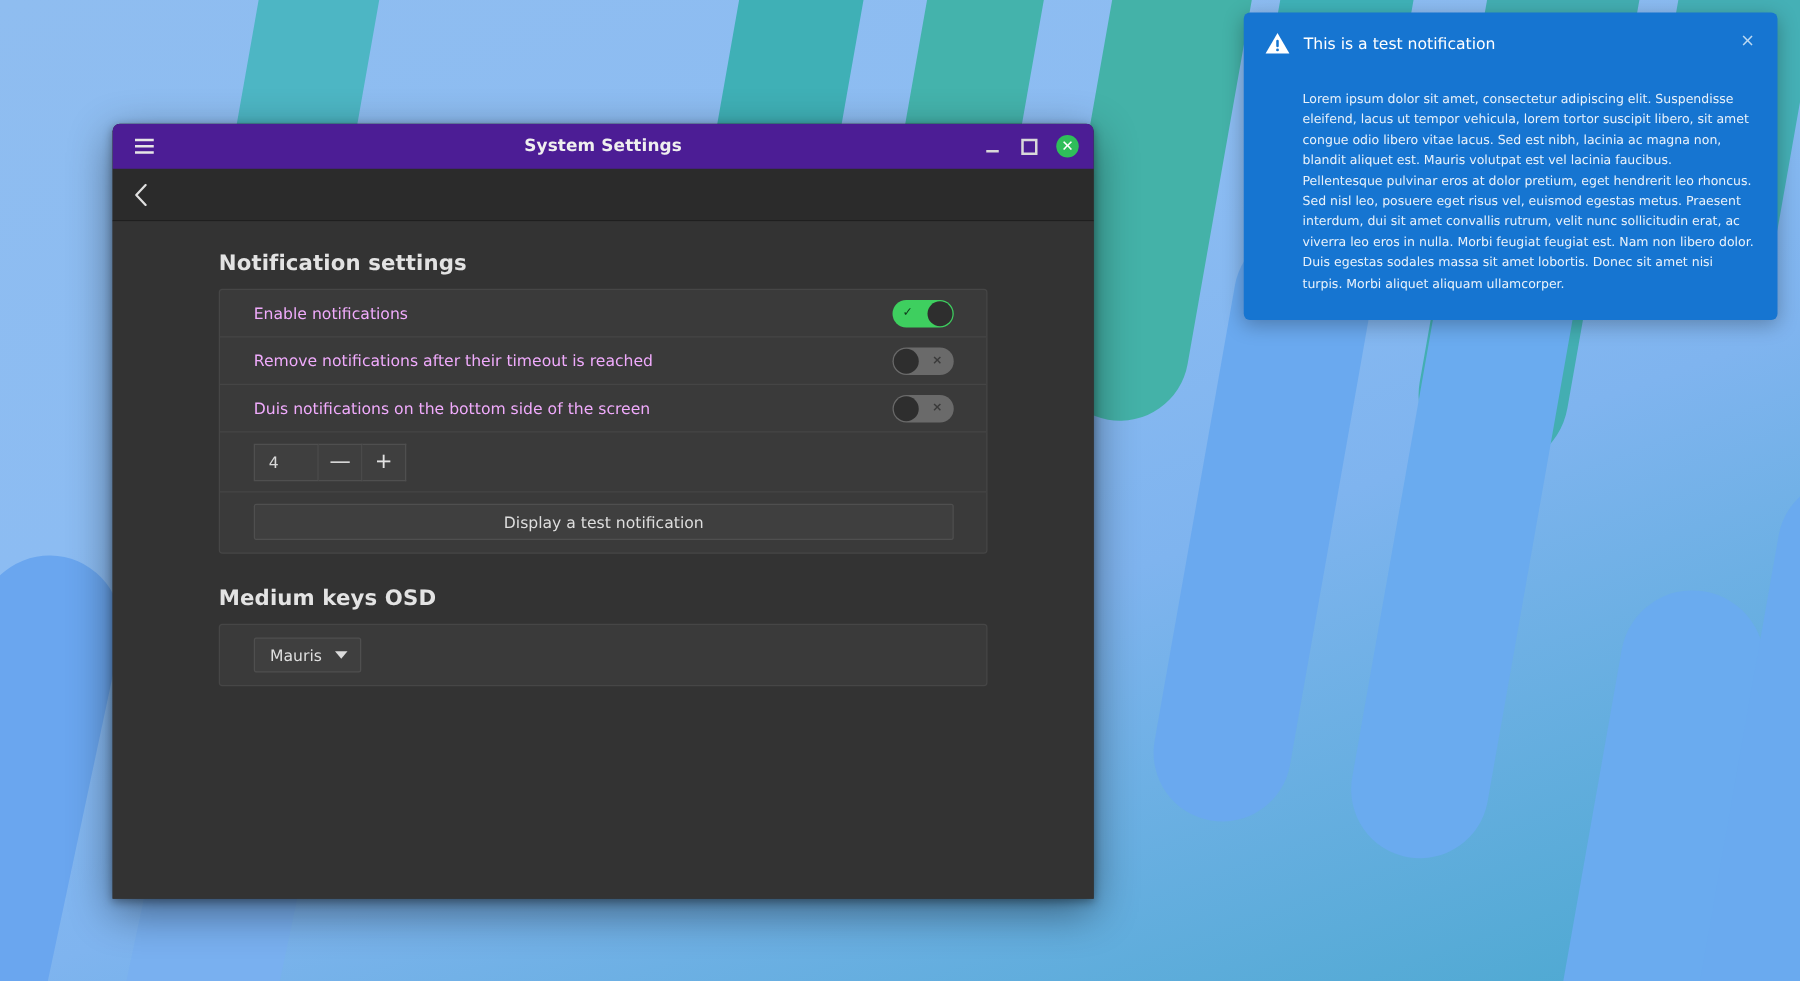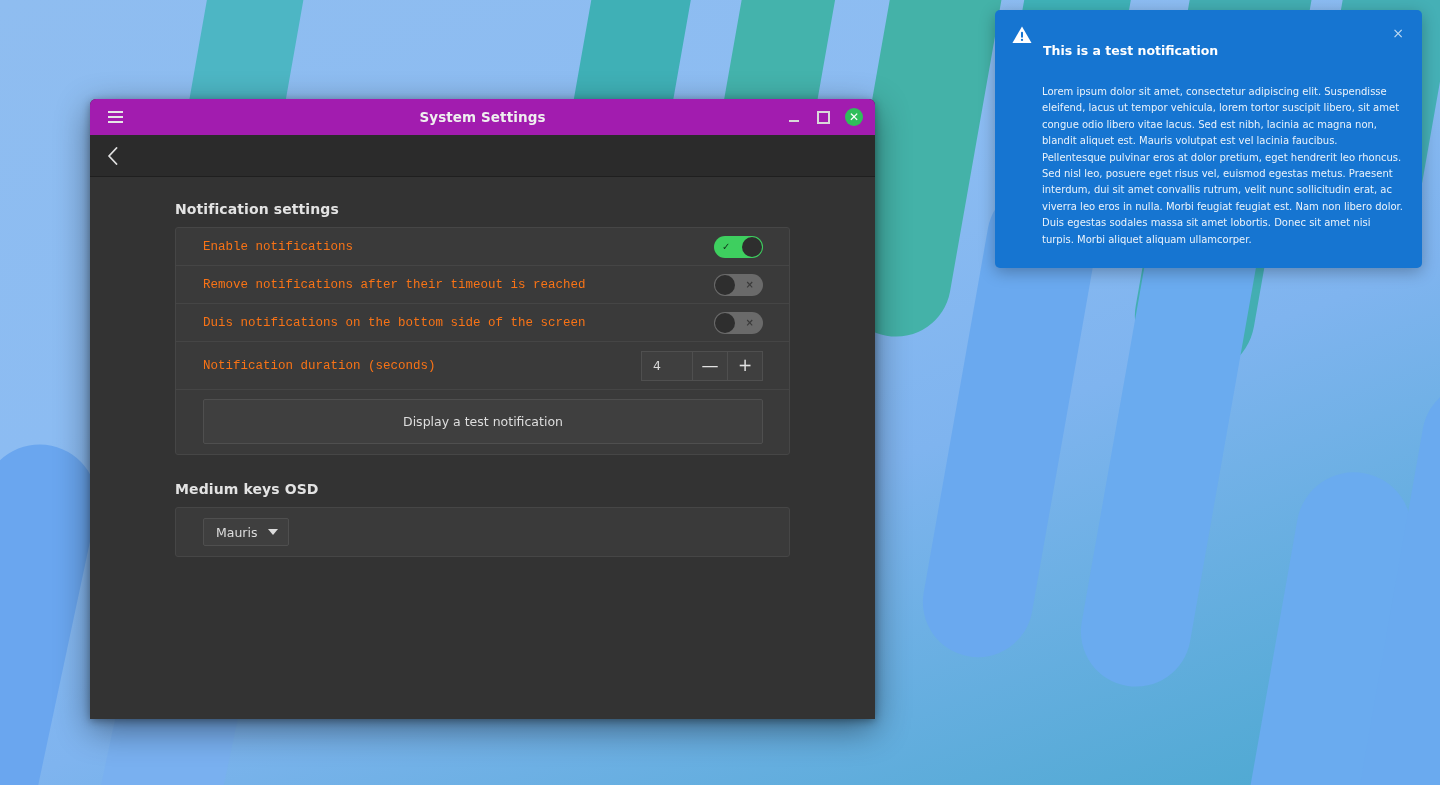--- a/index.html
+++ b/index.html
@@ -23,21 +23,21 @@
   
   #window{
     position:absolute; left:90px; top:99px; width:785px; height:620px;
     background:#313131;
     border-radius:6px 6px 0 0;
     box-shadow:0 10px 34px rgba(0,0,0,.45), 0 2px 8px rgba(0,0,0,.35);
     overflow:hidden;
     display:flex; flex-direction:column;
   }
   #titlebar{
-    height:36px; background:#a21caf; position:relative;
+    height:36px; background:#4c1d95; position:relative;
     display:flex; align-items:center; flex-shrink:0;
   }
   #hamburger{
     width:34px; height:36px; display:flex; flex-direction:column;
     align-items:center; justify-content:center; gap:3px; margin-left:8px;
     cursor:pointer;
   }
   #hamburger i{ display:block; width:15px; height:2px; background:#e6e6e6; }
   #win-title{
     position:absolute; left:0; right:0; text-align:center;
@@ -64,33 +64,33 @@
     flex-shrink:0; border-bottom:1px solid #1f1f1f;
   }
   #back-btn{
     width:34px; height:42px; display:flex; align-items:center;
     justify-content:center; margin-left:5px; cursor:pointer;
   }
 
   
   #content{ flex:1; background:#333333; padding:24px 85px 0 85px; overflow:hidden; }
   .section-title{
-    font-size:14px; font-weight:bold; color:#e3e3e3;
+    font-size:17px; font-weight:bold; color:#e3e3e3;
     margin-bottom:10px; letter-spacing:.1px;
   }
   .card{
     background:#3a3a3a; border:1px solid #464646; border-radius:3px;
     margin-bottom:26px;
   }
   .row{
     display:flex; align-items:center; min-height:38px;
     padding:0 26px 0 27px; border-bottom:1px solid #454545;
   }
   .row:last-child{ border-bottom:none; }
-  .row-label{ font-size:12.5px; color:#f97316; flex:1;font-family:Liberation Mono, monospace; }
+  .row-label{ font-size:12.5px; color:#f0abfc; flex:1; }
 
   
   .toggle{
     width:49px; height:22px; border-radius:12px; position:relative;
     display:flex; align-items:center; cursor:pointer; flex-shrink:0;
   }
   .toggle.on{ background:#3ecf5f; }
   .toggle.off{ background:#6a6a6a; }
   .toggle .knob{
     position:absolute; width:20px; height:20px; border-radius:50%;
@@ -113,21 +113,21 @@
     font-size:12.5px; color:#d9d9d9;
   }
   .spin-btn{
     width:35px; background:#3f3f3f; border:1px solid #4f4f4f;
     border-left:none; display:flex; align-items:center;
     justify-content:center; color:#e2e2e2; font-size:17px;
     line-height:1; cursor:pointer;
   }
   .row-btn-wrap{ padding:9px 26px 10px 27px; border-bottom:none; }
   .wide-btn{
-    width:100%; height:45px; background:#3f3f3f;
+    width:100%; height:29px; background:#3f3f3f;
     border:1px solid #4f4f4f; border-radius:2px;
     font-size:12.5px; color:#dedede; cursor:pointer;
     font-family:inherit;
   }
   
   .dropdown{
     display:flex; align-items:center; gap:10px; height:28px;
     padding:0 10px 0 12px; background:#3f3f3f; border:1px solid #4f4f4f;
     border-radius:2px; font-size:12.5px; color:#dedede;
     cursor:pointer; flex-shrink:0;
@@ -137,23 +137,22 @@
 
   
   #notification{
     position:absolute; left:995px; top:10px; width:427px;
     background:#1675d1; border-radius:5px;
     box-shadow:0 4px 16px rgba(0,0,0,.28);
     padding:14px 18px 20px 16px;
   }
   #notif-head{ display:flex; align-items:flex-start; gap:10px; }
   #notif-title{
-    font-size:12.5px; font-weight:bold; color:#ffffff; flex:1;
+    font-size:12.5px; font-weight:normal; color:#ffffff; flex:1;
     padding-top:3px;
-    margin-top:16px;
   }
   #notif-close{
     font-size:14px; color:#bcd9f2; cursor:pointer; line-height:1;
     padding-top:2px;
   }
   #notif-body{
     margin:26px 0 0 31px; font-size:10px; line-height:16.4px;
     color:#e9f2fb;
   }
 </style>
@@ -226,21 +225,20 @@
 
         <div class="row">
           <span class="row-label">Duis notifications on the bottom side of the screen</span>
           <span class="toggle off">
             <span class="mark">×</span>
             <span class="knob"></span>
           </span>
         </div>
 
         <div class="row" style="min-height:48px">
-          <span class="row-label">Notification duration (seconds)</span>
           <span class="spinner">
             <span class="spin-field">4</span>
             <span class="spin-btn">—</span>
             <span class="spin-btn">+</span>
           </span>
         </div>
 
         <div class="row row-btn-wrap">
           <button class="wide-btn">Display a test notification</button>
         </div>

